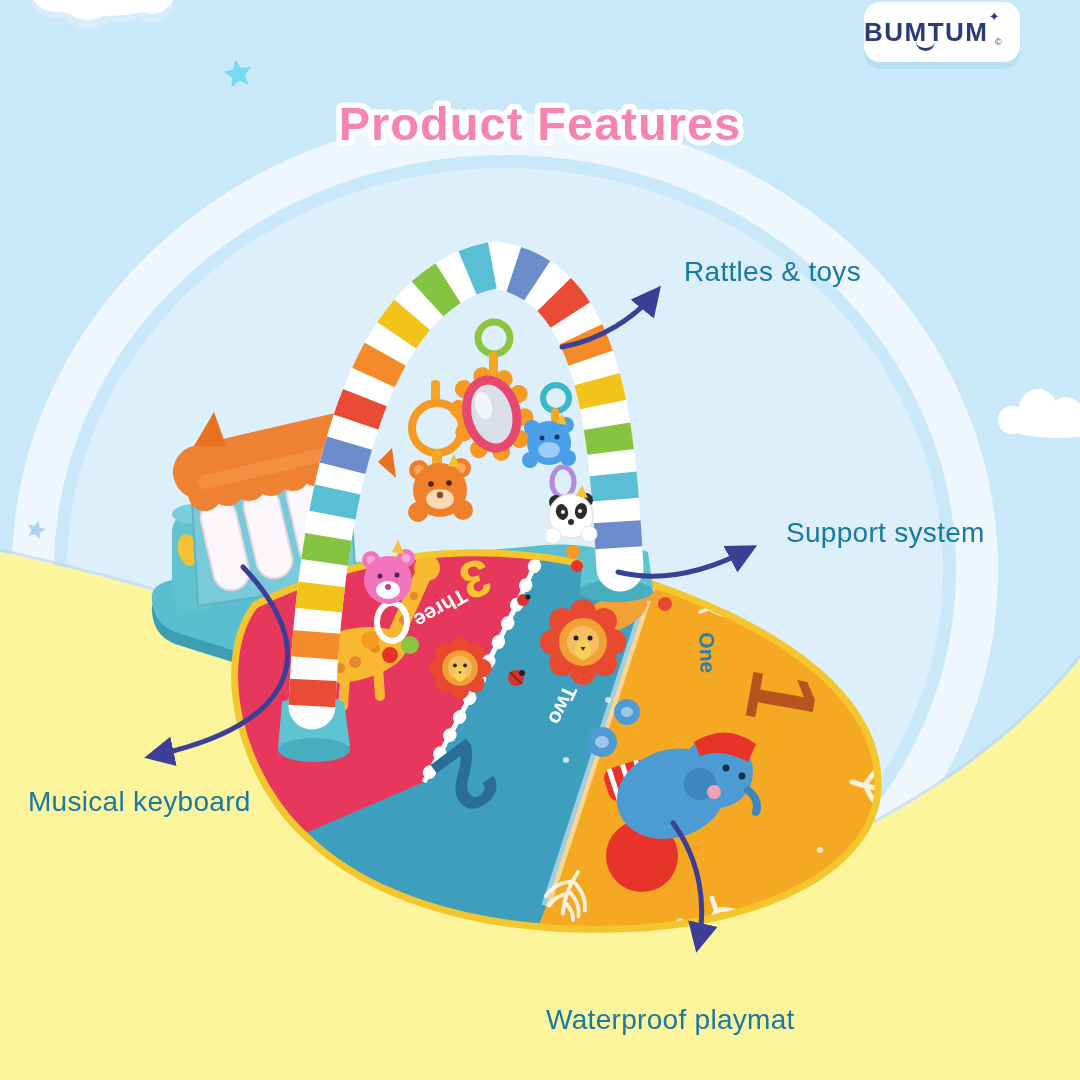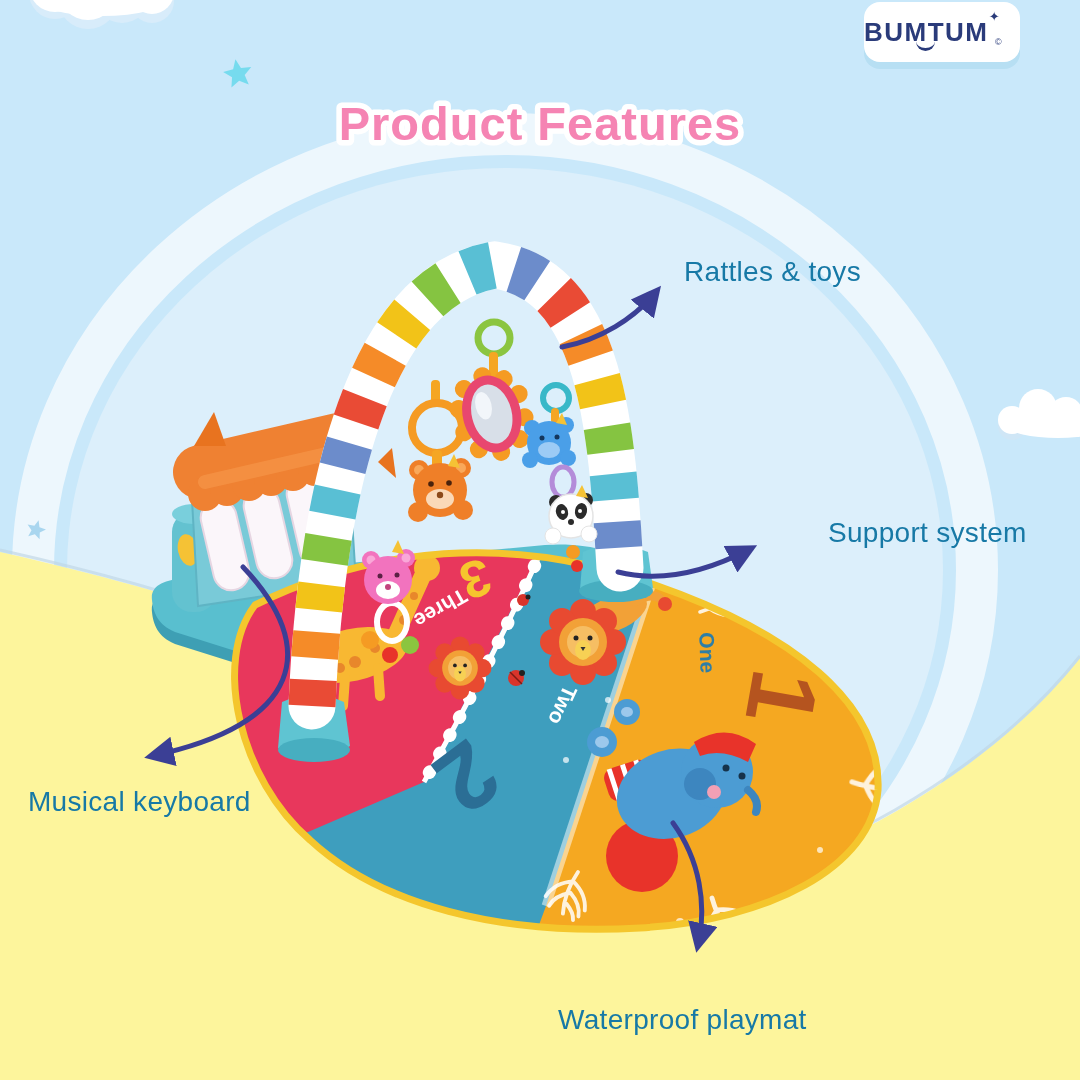--- a/index.html
+++ b/index.html
@@ -48,23 +48,23 @@
     font-family:"Liberation Sans","DejaVu Sans",sans-serif;
     font-weight:bold;font-size:47px;letter-spacing:1px;
   }
   .feature-label{
     position:absolute;
     font-size:28px;font-weight:500;letter-spacing:.3px;
     color:var(--label_teal);
     white-space:nowrap;
   }
   .lbl-rattles{left:668px;top:256px;margin-left:16px;}
-  .lbl-support{left:786px;top:517px;margin-left:42px;}
+  .lbl-support{left:786px;top:517px;}
   .lbl-keyboard{left:28px;top:786px;}
-  .lbl-playmat{left:558px;top:1004px;text-align:center;}
+  .lbl-playmat{left:546px;top:1004px;text-align:center;}
   .mat-word{font-weight:bold;font-size:21px;}
   .mat-num{font-weight:bold;}
 </style>
 </head>
 <body>
 
 <div class="canvas">
 
   <svg class="scene" width="1080" height="1080" viewBox="0 0 1080 1080">
     <defs>

